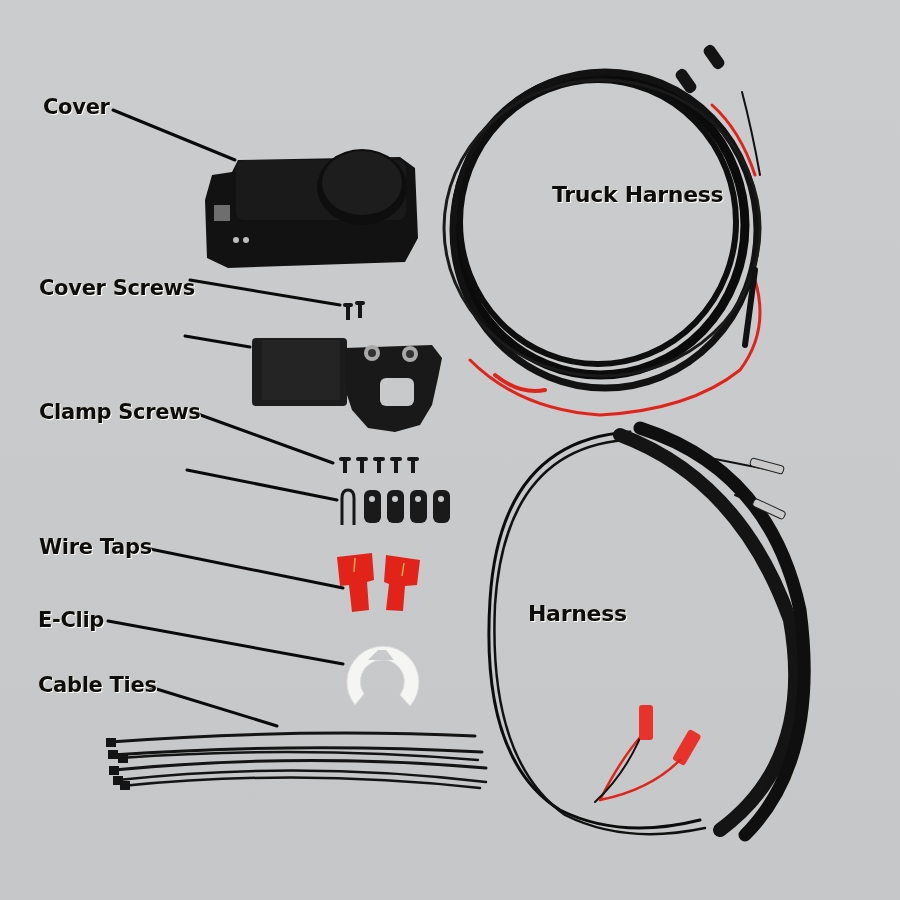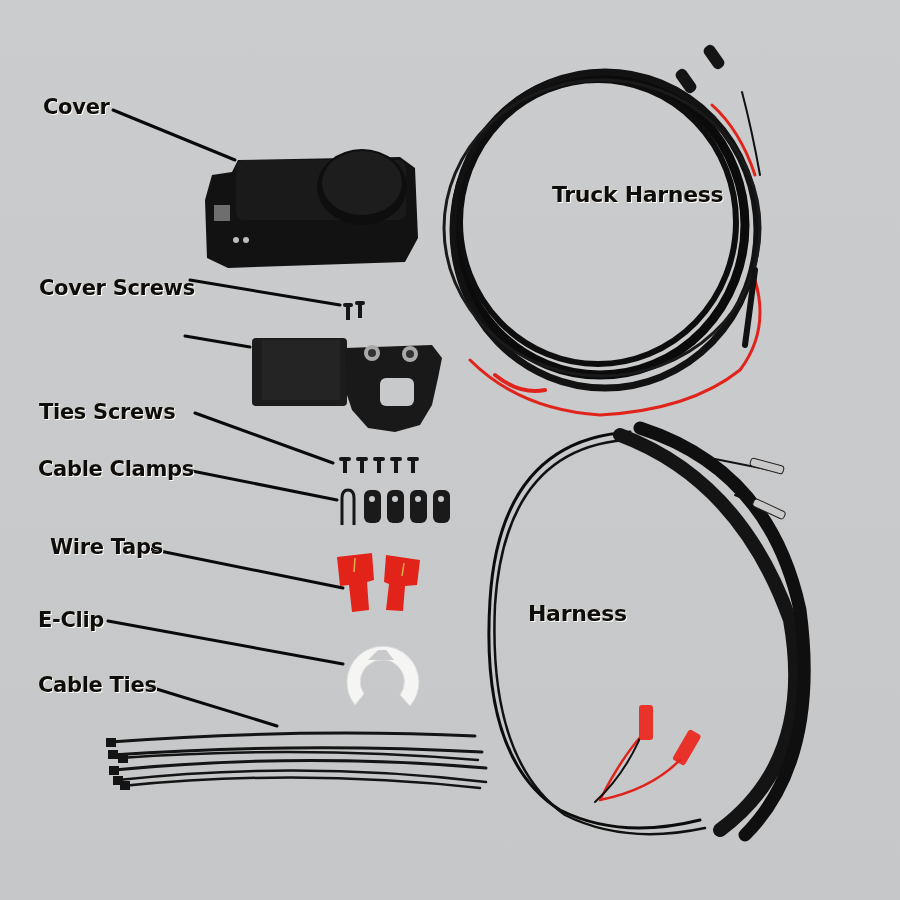--- a/index.html
+++ b/index.html
@@ -142,20 +142,19 @@
       <path d="M600 800 Q620 760 642 735" stroke="#e0241b" stroke-width="2.5"></path>
       <path d="M595 802 Q630 770 648 718" stroke="#111" stroke-width="2"></path>
       <rect x="639" y="705" width="14" height="35" rx="3" fill="#e8322a"></rect>
       <rect x="680" y="730" width="14" height="35" rx="3" fill="#e8322a" transform="rotate(30 687 747)"></rect>
       <path d="M600 800 Q650 790 680 760" stroke="#e0241b" stroke-width="2.5"></path>
     </g>
   </svg>
 
   <div class="label" style="left:43px; top:95px;">Cover</div>
   <div class="label" style="left:39px; top:276px;">Cover Screws</div>
-  <div class="label" style="left:39px; top:400px;">Ties Screws</div>
-  <div class="label" style="left:38px; top:457px;">Cable Clamps</div>
-  <div class="label" style="left:39px; top:535px;margin-left:11px;">Wire Taps</div>
+  <div class="label" style="left:39px; top:400px;">Clamp Screws</div>
+  <div class="label" style="left:39px; top:535px;">Wire Taps</div>
   <div class="label" style="left:38px; top:608px;">E-Clip</div>
   <div class="label" style="left:38px; top:673px;">Cable Ties</div>
   <div class="label big" style="left:520px; top:182px;margin-left:32px;">Truck Harness</div>
   <div class="label big" style="left:528px; top:601px;">Harness</div>
 </div>
 
 </body></html>

